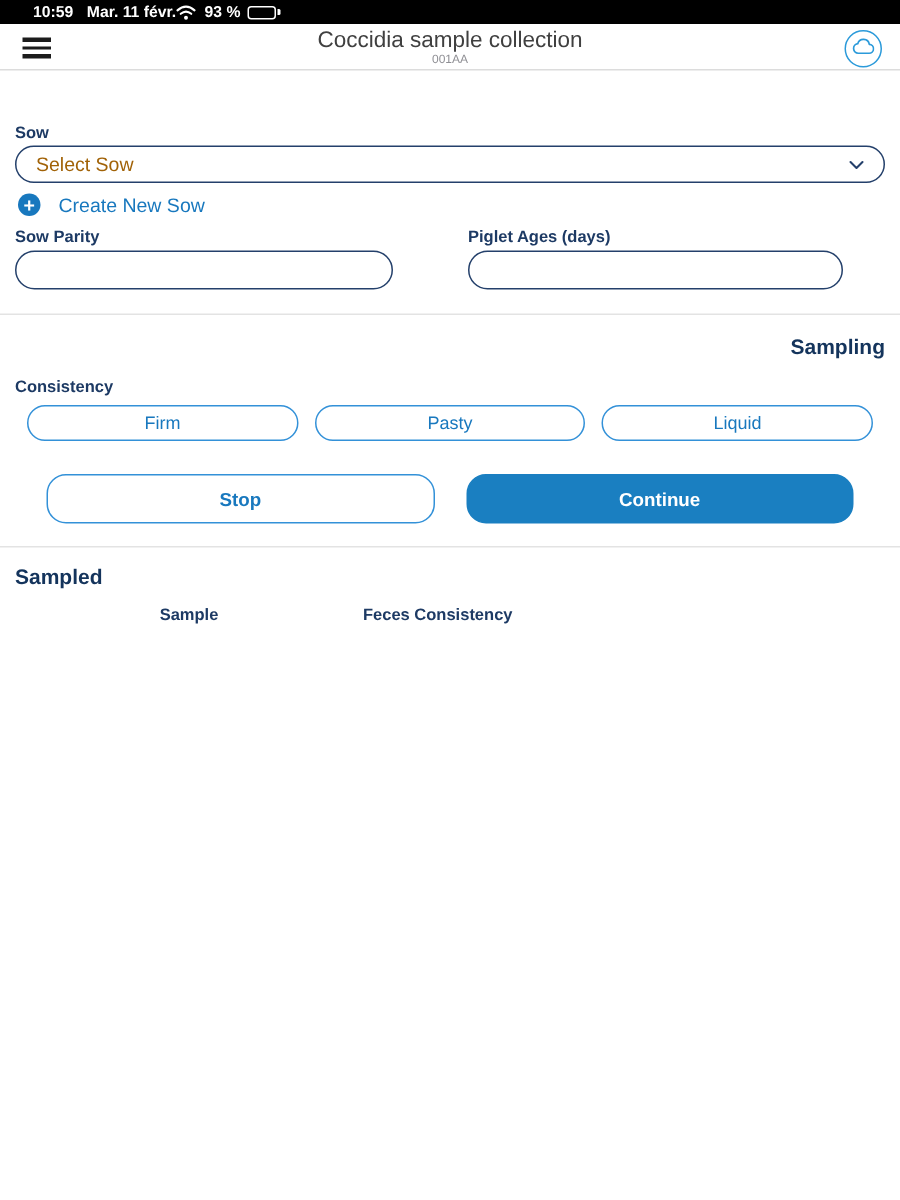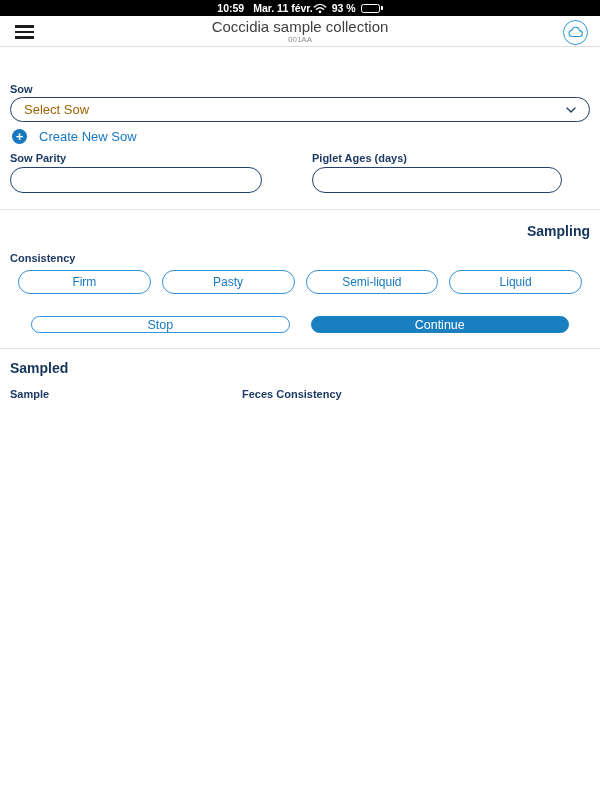--- a/index.html
+++ b/index.html
@@ -1,21 +1,21 @@
 <!DOCTYPE html>
 <html><head>
 <meta charset="utf-8">
 <style>
   * { margin:0; padding:0; box-sizing:border-box; }
   html,body { width:600px; height:800px; background:#fff; font-family:"Liberation Sans", sans-serif; }
 
   
   .status-bar{
     height:16px; background:#000; color:#fff;
-    display:flex; align-items:center; justify-content:center;
+    display:flex; align-items:center; justify-content:flex-start;
     padding:0 22px; font-size:10.5px; font-weight:700;
   }
   .sb-left{ display:flex; gap:9px; align-items:center; }
   .sb-right{ display:flex; gap:5px; align-items:center; }
   .wifi-icon svg{ display:block; }
   .battery{ display:flex; align-items:center; }
   .battery-body{ width:19px; height:9px; border:1px solid #fff; border-radius:2.5px; padding:1px; }
   .battery-fill{ height:100%; width:16%; background:#fff; border-radius:1px; }
   .battery-nub{ width:2px; height:4px; background:#fff; border-radius:0 1px 1px 0; margin-left:1px; }
 
@@ -71,28 +71,28 @@
 
   .sampling-heading{ margin-top:13px;text-align:right; }
   .lbl-consistency{ margin-top:13px; }
 
   .consistency-row{ margin-top:6px; display:flex; gap:11px; padding:0 8px; }
   .pill-btn{
     flex:1; height:24px; border:1.5px solid #3391d8; border-radius:12px; background:#fff;
     color:#1878be; font-size:12px; font-family:"Liberation Sans", sans-serif; cursor:pointer;
   }
   .action-row{ margin-top:22px; display:flex; gap:21px; padding:0 21px; }
-  .action-btn{ flex:1; height:17px; border-radius:13px; font-size:12.5px; font-weight:400; cursor:pointer;
+  .action-btn{ flex:1; height:33px; border-radius:13px; font-size:12.5px; font-weight:700; cursor:pointer;
     font-family:"Liberation Sans", sans-serif; }
   .stop-btn{ background:#fff; border:1.5px solid #3391d8; color:#1878be; }
   .continue-btn{ background:#1a7fc1; border:1.5px solid #1a7fc1; color:#fff; }
 
   .sampled-heading{ margin-top:11px; }
   .table-header{ margin-top:12px; display:flex; }
-  .th-sample{ width:232px; }
+  .th-sample{ width:232px;text-align:center; }
 </style>
 </head>
 <body>
 
 <div class="status-bar">
   <div class="sb-left">
     <span>10:59</span>
     <span>Mar. 11 févr.</span>
   </div>
   <div class="sb-right">
@@ -159,21 +159,20 @@
   </div>
 
   <div class="divider div-1"></div>
 
   <div class="section-heading sampling-heading">Sampling</div>
   <div class="field-label lbl-consistency">Consistency</div>
 
   <div class="consistency-row">
     <button class="pill-btn">Firm</button>
     <button class="pill-btn">Pasty</button>
-    <button class="pill-btn">Semi-liquid</button>
     <button class="pill-btn">Liquid</button>
   </div>
 
   <div class="action-row">
     <button class="action-btn stop-btn">Stop</button>
     <button class="action-btn continue-btn">Continue</button>
   </div>
 
   <div class="divider div-2"></div>
 

